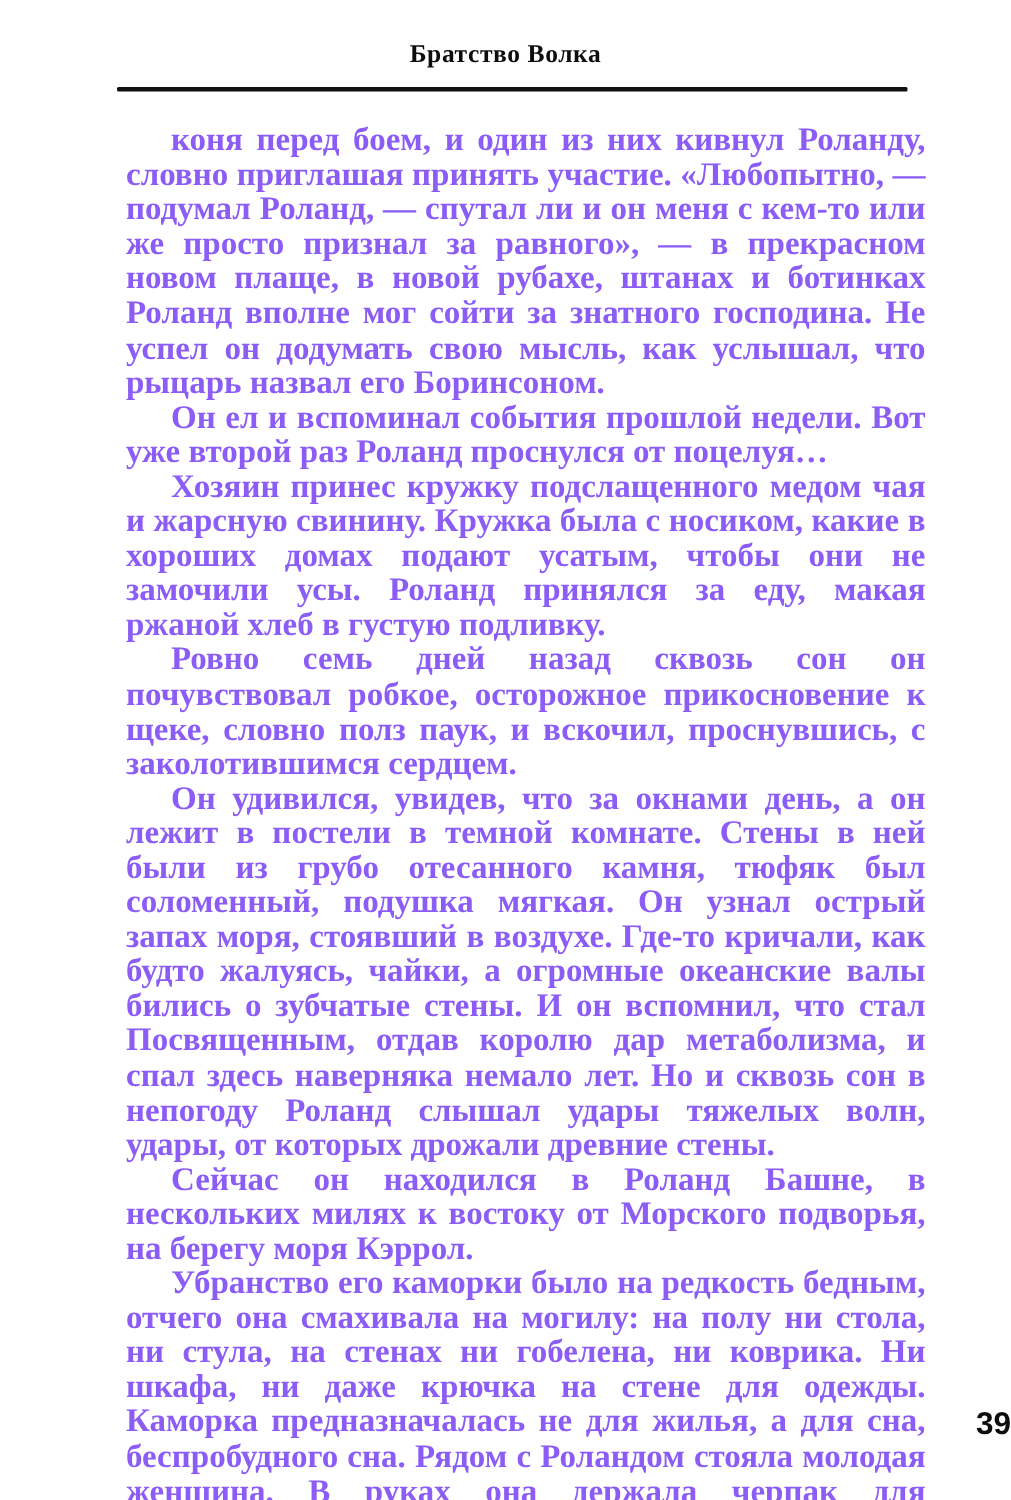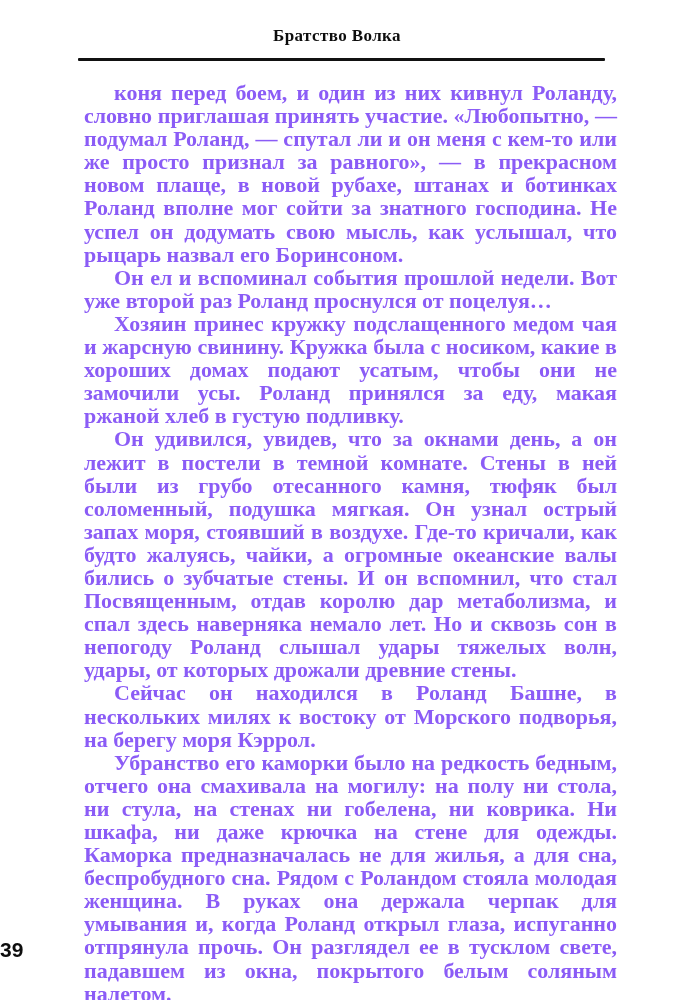--- a/index.html
+++ b/index.html
@@ -60,40 +60,41 @@
     text-align: justify;
   }
   .body-text p:last-child {
     text-align: justify;
   }
   .folio {
     position: absolute;
     top: 938px;
     left: 0;
     width: 674px;
-    text-align: left;
+    text-align: right;
     font-size: 21px;
     font-weight: bold;
     font-family: "Liberation Sans", "DejaVu Sans", sans-serif;
     color: #0d0d0d;
   }
 </style>
 </head>
 <body>
 
 <div class="page">
 
   <div class="running-head">Братство Волка</div>
 
   <div class="head-rule"></div>
 
   <div class="body-text">
     <p>коня перед боем, и один из них кивнул Роланду, словно приглашая принять участие. «Любопытно, — подумал Роланд, — спутал ли и он меня с кем-то или же просто признал за равного», — в прекрасном новом плаще, в новой рубахе, штанах и ботинках Роланд вполне мог сойти за знатного господина. Не успел он додумать свою мысль, как услышал, что рыцарь назвал его Боринсоном.</p>
     <p>Он ел и вспоминал события прошлой недели. Вот уже второй раз Роланд проснулся от поцелуя…</p>
     <p>Хозяин принес кружку подслащенного медом чая и жарсную свинину. Кружка была с носиком, какие в хороших домах подают усатым, чтобы они не замочили усы. Роланд принялся за еду, макая ржаной хлеб в густую подливку.</p>
+    <p>Ровно семь дней назад сквозь сон он почувствовал робкое, осторожное прикосновение к щеке, словно полз паук, и вскочил, проснувшись, с заколотившимся сердцем.</p>
     <p>Он удивился, увидев, что за окнами день, а он лежит в постели в темной комнате. Стены в ней были из грубо отесанного камня, тюфяк был соломенный, подушка мягкая. Он узнал острый запах моря, стоявший в воздухе. Где-то кричали, как будто жалуясь, чайки, а огромные океанские валы бились о зубчатые стены. И он вспомнил, что стал Посвященным, отдав королю дар метаболизма, и спал здесь наверняка немало лет. Но и сквозь сон в непогоду Роланд слышал удары тяжелых волн, удары, от которых дрожали древние стены.</p>
     <p>Сейчас он находился в Роланд Башне, в нескольких милях к востоку от Морского подворья, на берегу моря Кэррол.</p>
     <p>Убранство его каморки было на редкость бедным, отчего она смахивала на могилу: на полу ни стола, ни стула, на стенах ни гобелена, ни коврика. Ни шкафа, ни даже крючка на стене для одежды. Каморка предназначалась не для жилья, а для сна, беспробудного сна. Рядом с Роландом стояла молодая женщина. В руках она держала черпак для умывания и, когда Роланд открыл глаза, испуганно отпрянула прочь. Он разглядел ее в тусклом свете, падавшем из окна, покрытого белым соляным налетом.</p>
   </div>
 
   <div class="folio">39</div>
 
 </div>
 
 </body></html>

